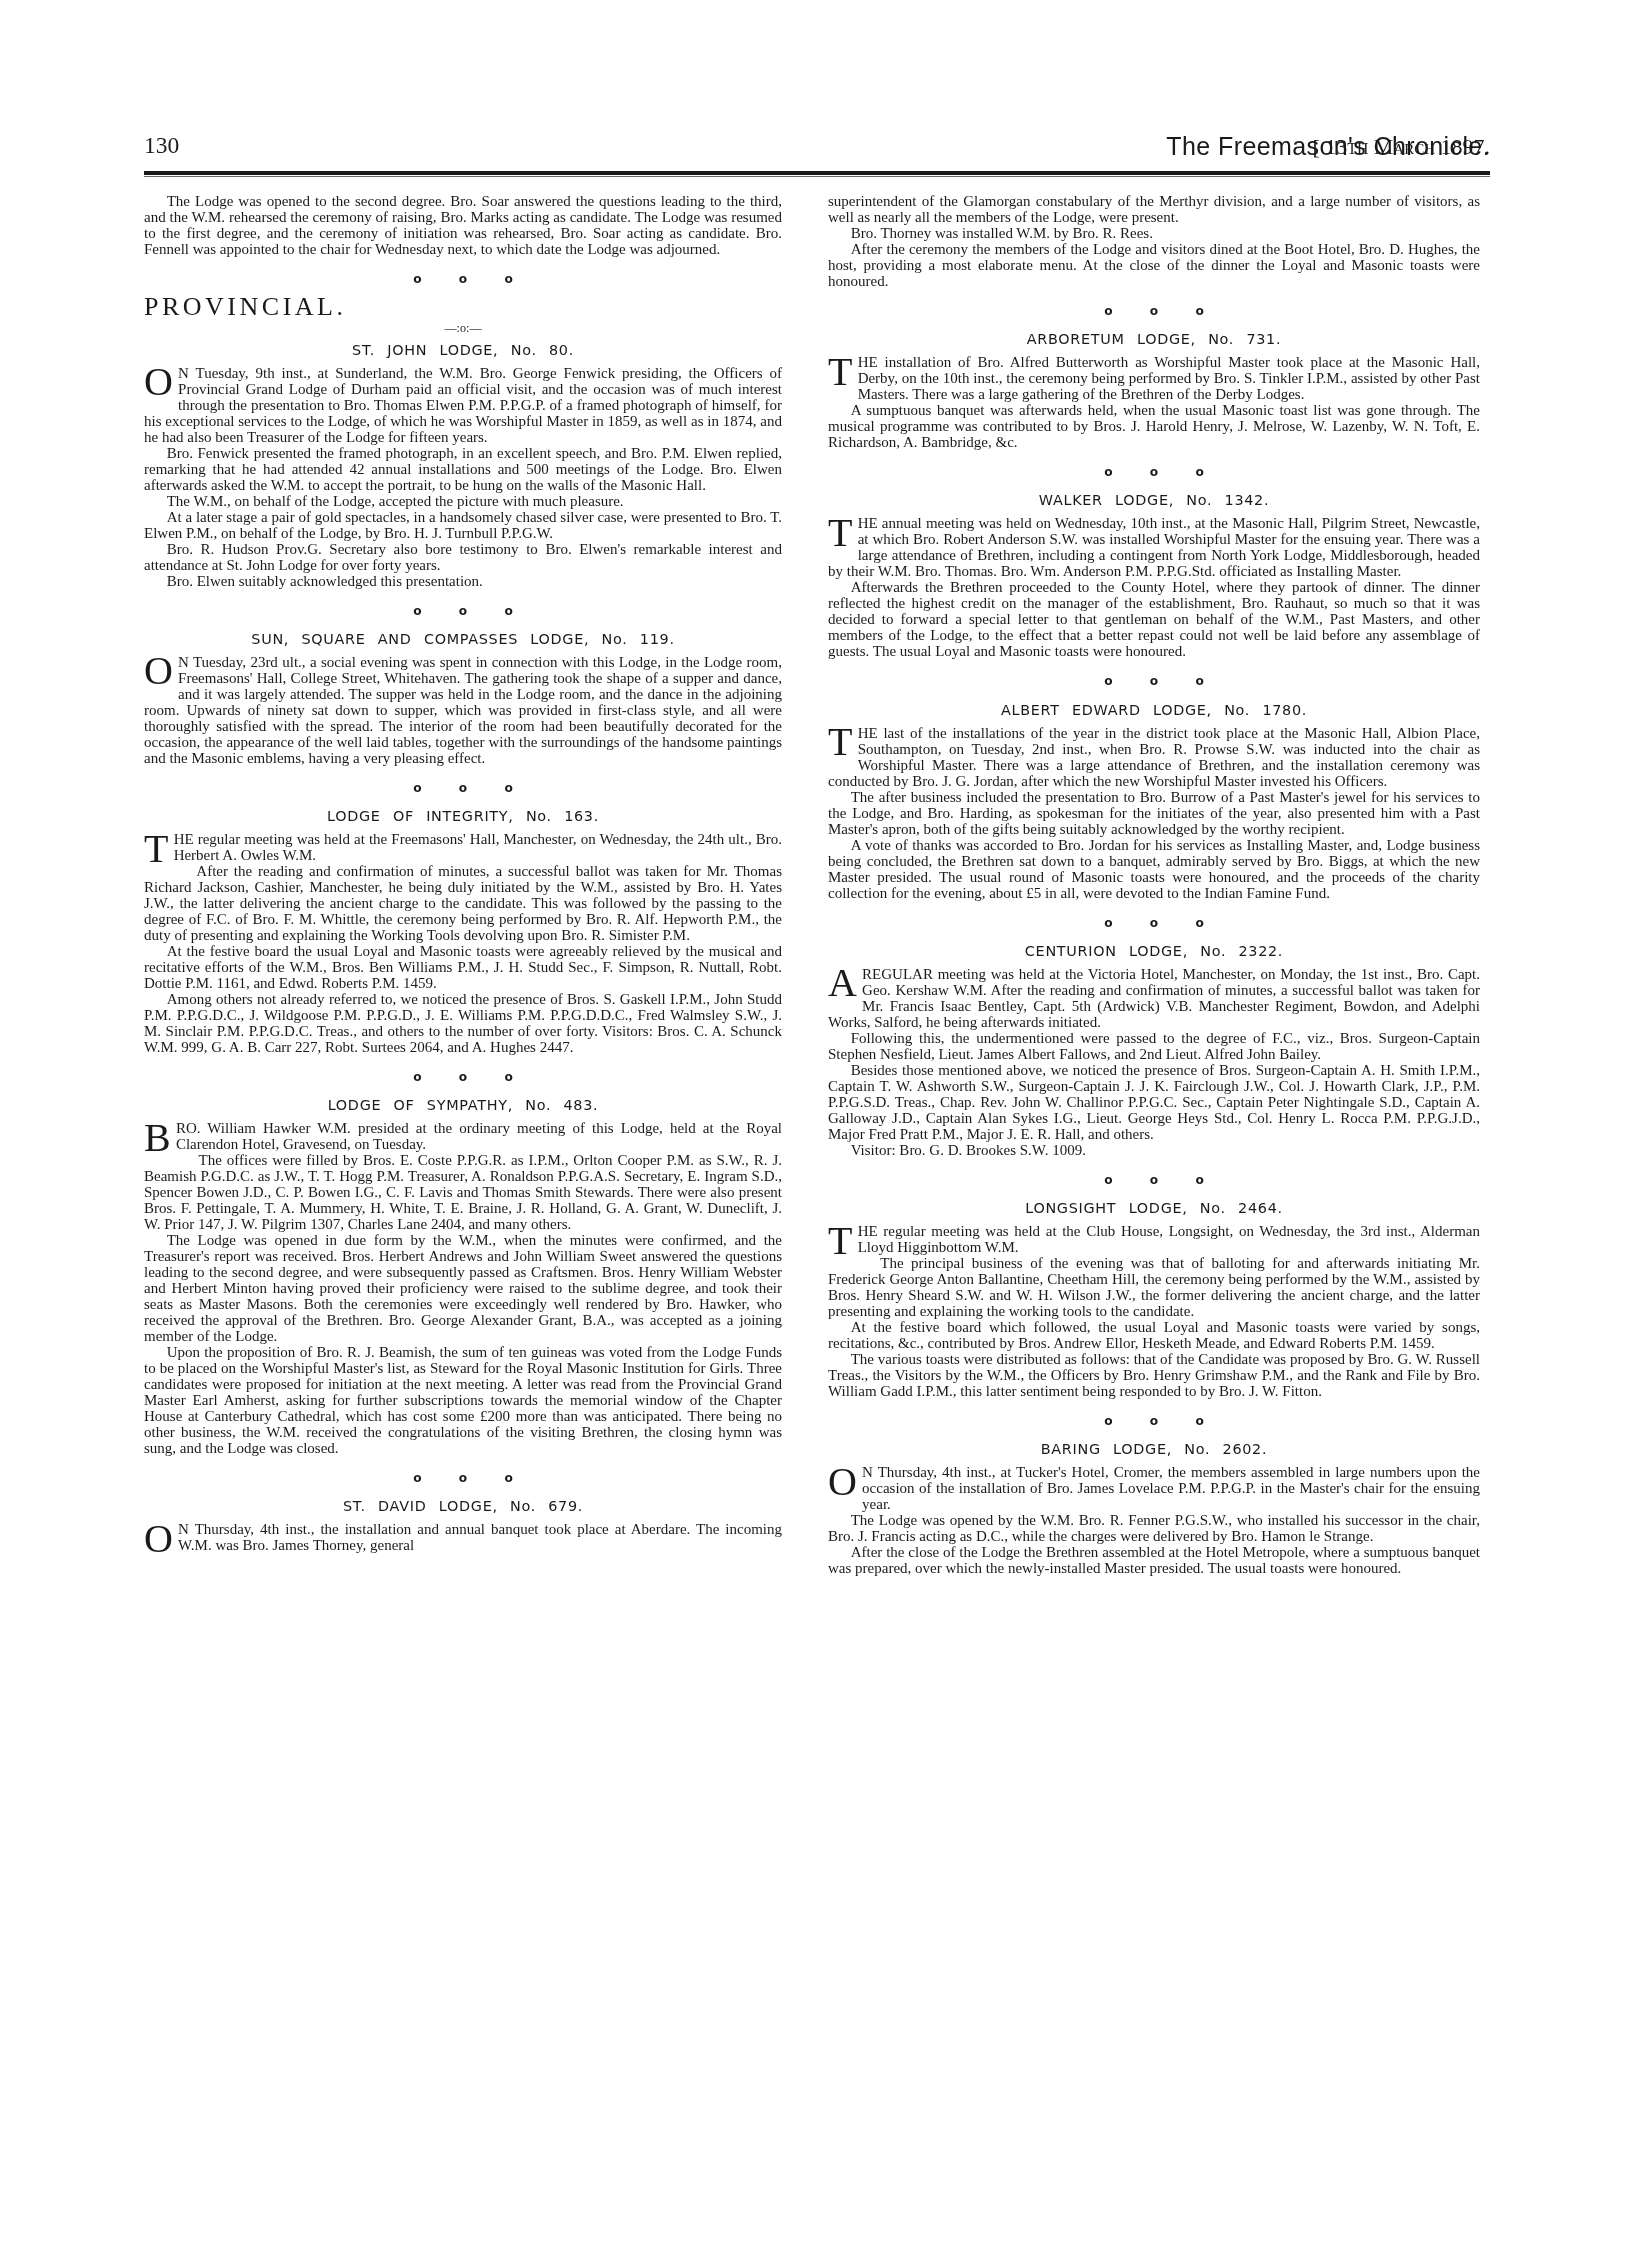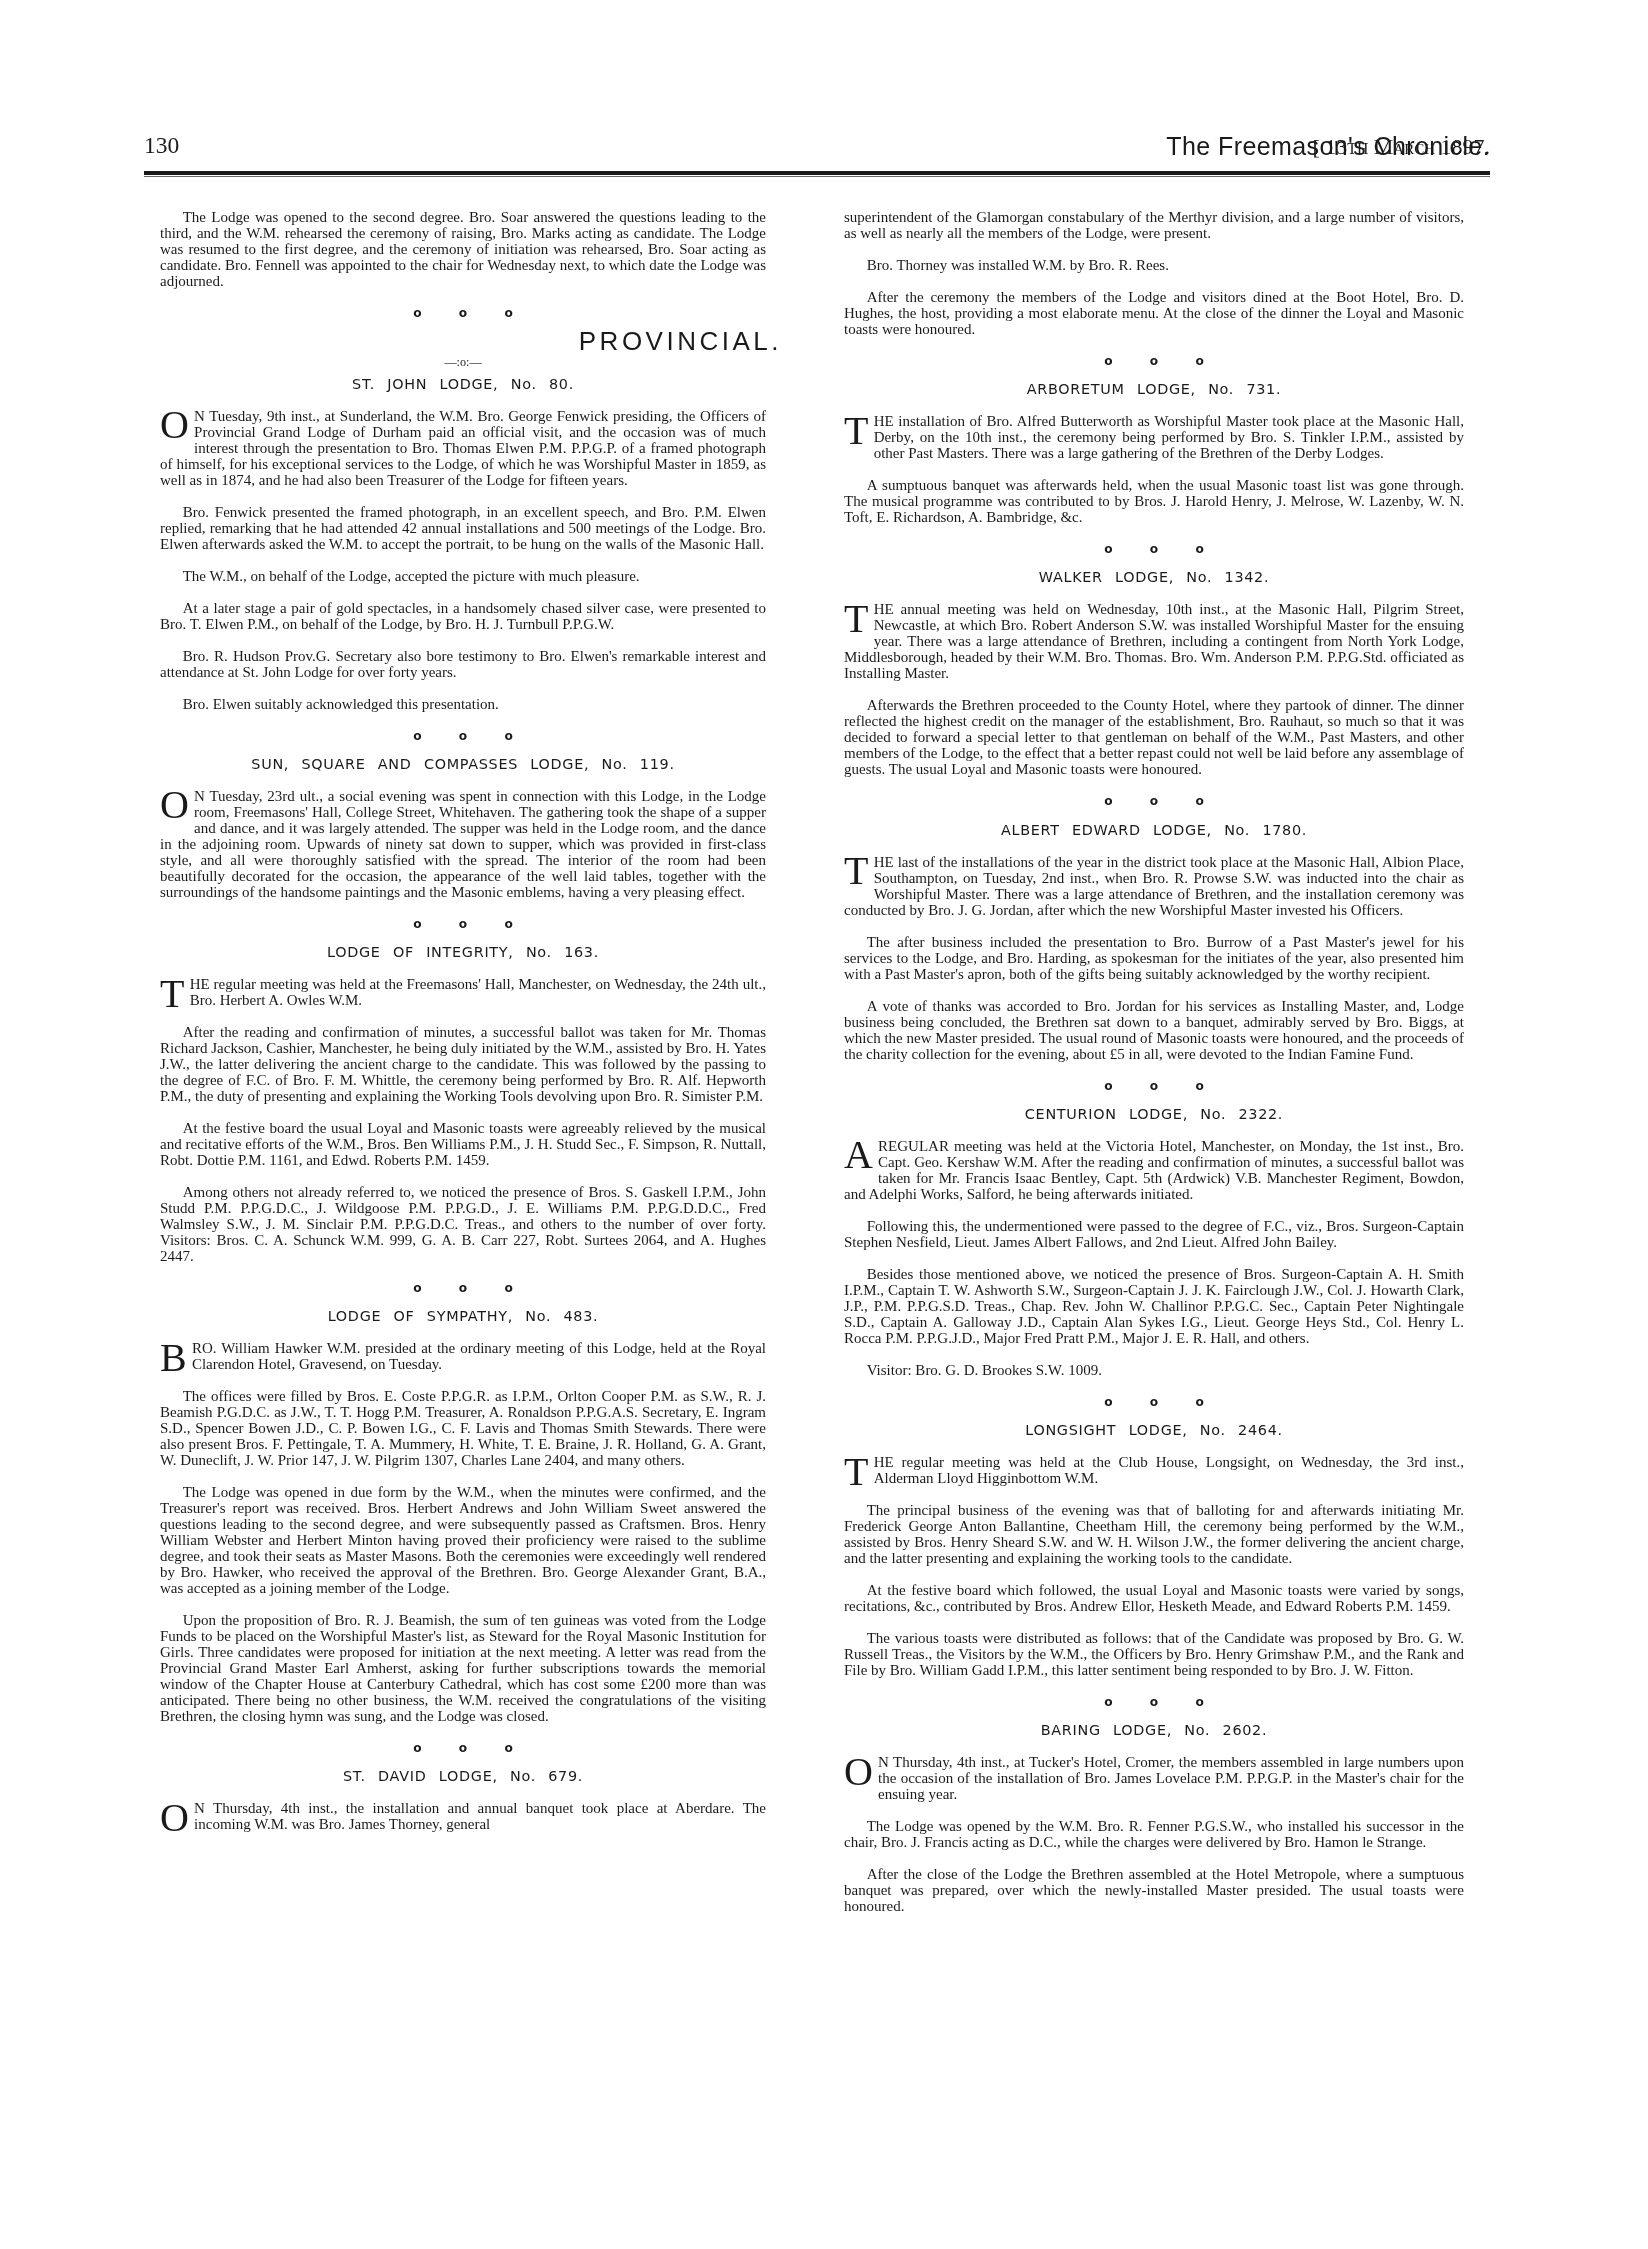--- a/index.html
+++ b/index.html
@@ -8,24 +8,24 @@
   .masthead { position:absolute; left:144px; top:132px; width:1346px; height:35px; }
   .mh-page { position:absolute; left:0; top:0; font-family:"Liberation Serif", serif; font-size:23.5px; }
   .mh-title { position:absolute; left:0; right:0; top:0; text-align:right; font-family:Liberation Sans, sans-serif; font-size:25px; letter-spacing:0.4px; }
   .mh-date { position:absolute; right:0; top:1.7px; font-family:"Liberation Serif", serif; font-size:22px; }
   .mh-date .sc { font-size:15.7px; }
   .rule { position:absolute; left:144px; top:171px; width:1346px; height:3.5px; background:#1a1a1a; }
   .rule2 { position:absolute; left:144px; top:176px; width:1346px; height:0.9px; background:#666; }
   .col { position:absolute; top:193px; font-family:"Liberation Serif", serif; font-size:15px; line-height:16px; text-align:justify; }
   .col.left { left:144px; width:638px; }
   .col.right { left:828px; width:652px; top:193px; }
-  .col p { margin:16px; text-indent:22.7px; hyphens:auto; }
+  .col p { margin:0; text-indent:22.7px; hyphens:auto; }
   .col p.noind { text-indent:0; }
   .sep { text-align:center; font-family:"DejaVu Sans", sans-serif; font-size:12.2px; word-spacing:33px; margin:14px 0 12.2px; font-weight:bold; }
-  .section-title { text-align:right; font-family:Liberation Sans, sans-serif; font-size:26px; letter-spacing:3.5px; margin:3.5px 0 5.2px; }
+  .section-title { text-align:left; font-family:Liberation Serif, serif; font-size:26px; letter-spacing:3.5px; margin:3.5px 0 5.2px; }
   .sub-sep { text-align:center; font-size:12.2px; margin:0 0 5.2px; }
   .lodge { text-align:center; font-family:"DejaVu Sans", sans-serif; font-size:14.4px; letter-spacing:0.7px; word-spacing:7px; margin:0 0 7px; }
   .dropcap { float:left; font-family:"Liberation Serif", serif; font-size:40px; line-height:31px; margin:1.7px 5.2px 0 0; }
   .art p.lead { text-indent:0; }
 </style>
 </head>
 <body>
 
 <div class="page">
 

